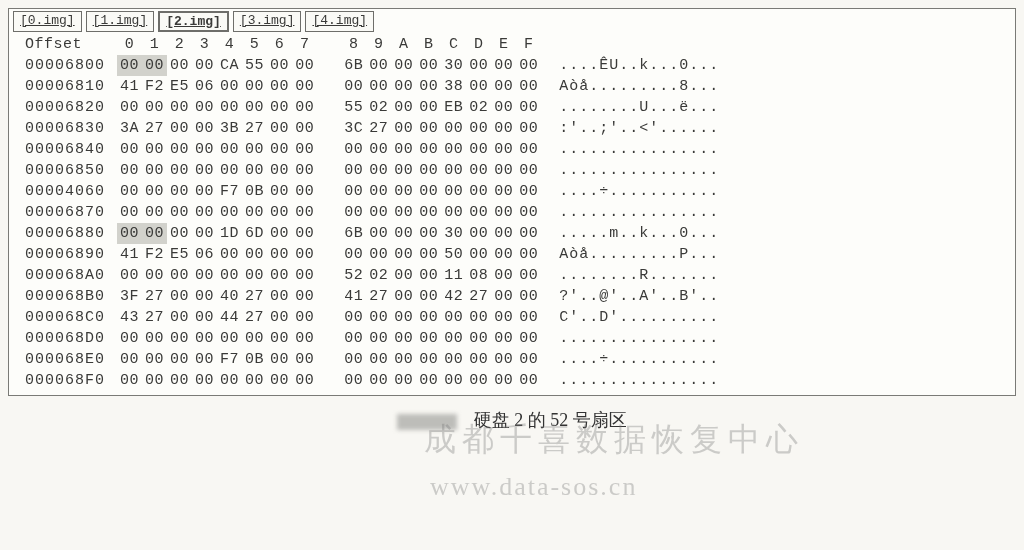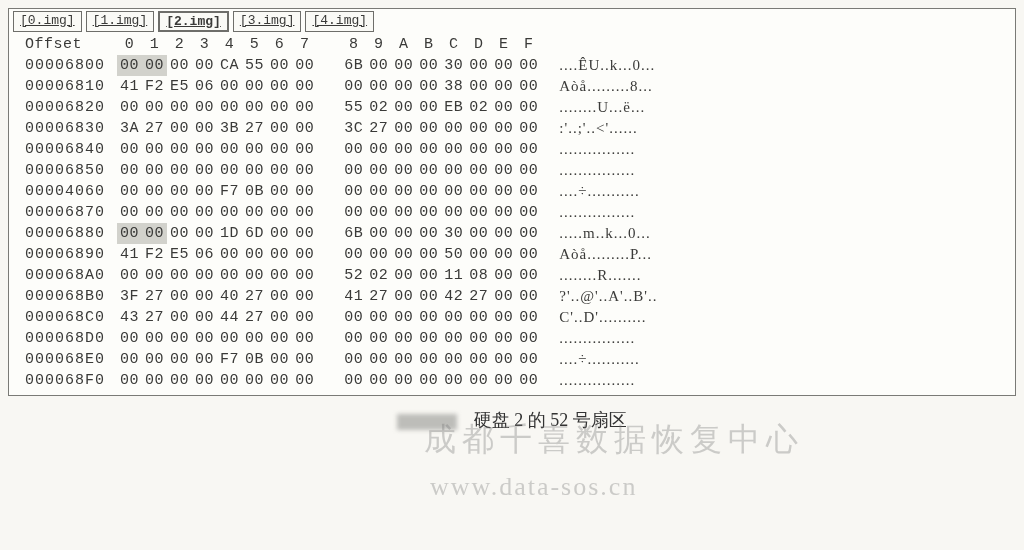--- a/index.html
+++ b/index.html
@@ -55,21 +55,21 @@
   table.hex td.offset {
     text-align: right;
     padding-left: 12px;
     padding-right: 12px;
     letter-spacing: 1px;
   }
   table.hex td.ascii {
     text-align: left;
     padding-left: 18px;
     white-space: pre;
-    font-family: Liberation Serif, serif;
+    font-family: Liberation Mono, monospace;
     letter-spacing: 1px;
   }
   .spacer {
     width: 18px;
   }
   .hl {
     background: #d2d2cc;
   }
   .caption {
     text-align: center;

